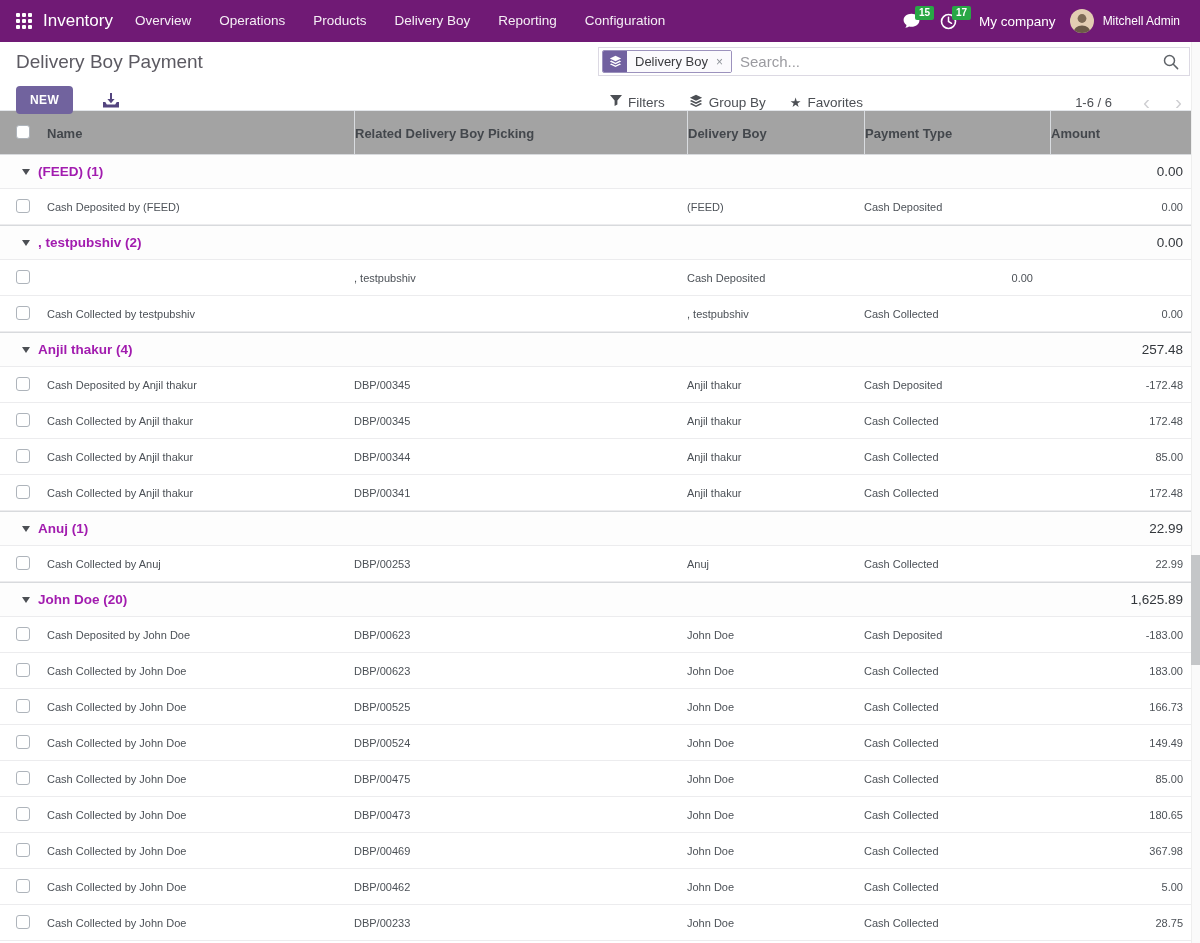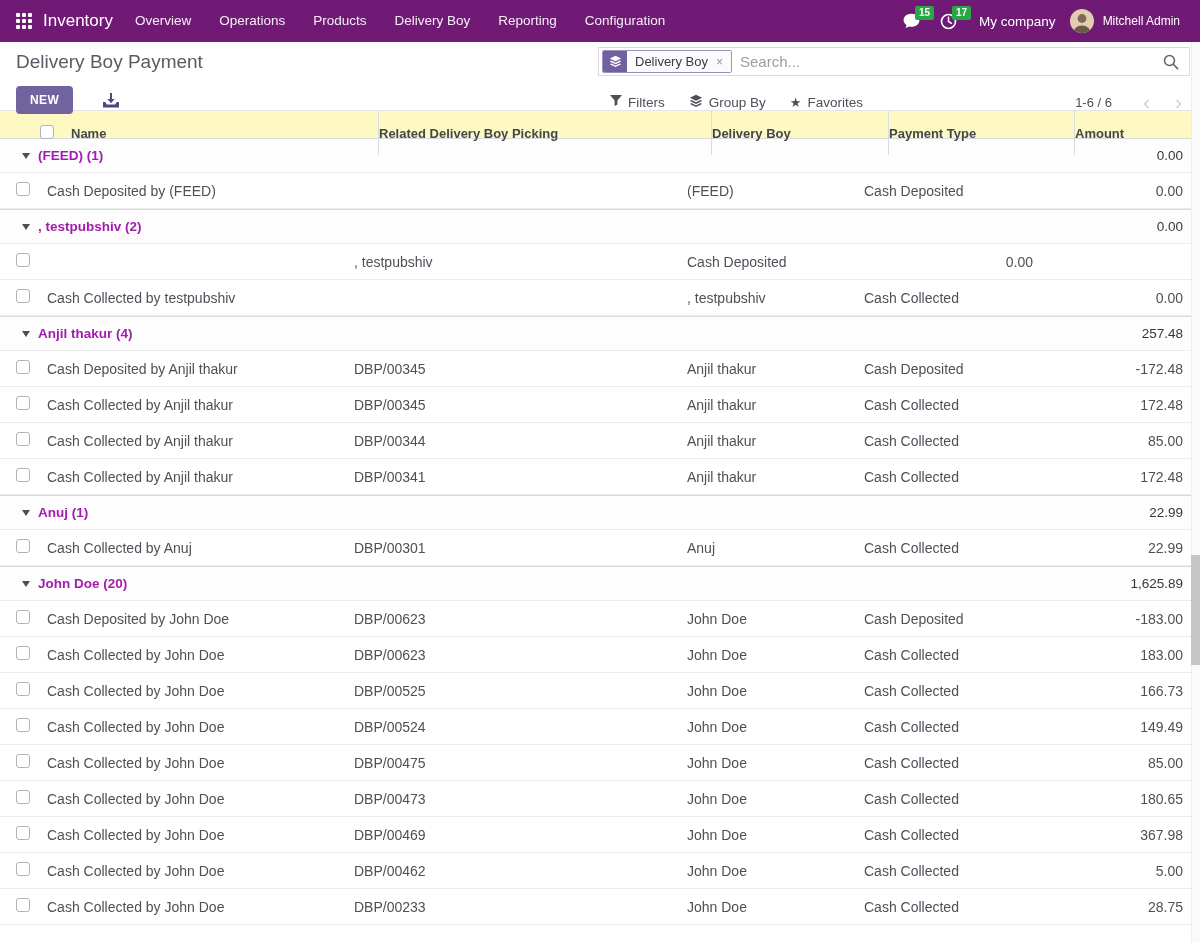--- a/index.html
+++ b/index.html
@@ -48,37 +48,37 @@
   .filter-row { position:absolute; left:598px; right:10px; top:46px; height:28px;
     display:flex; align-items:center; font-size:13.5px; color:#4c4f54; }
   .fitem { display:flex; align-items:center; gap:6px; padding:0 12px; cursor:pointer; white-space:nowrap; }
   .star-glyph { font-size:13px; color:#4c4f54; }
   .pager { margin-left:auto; display:flex; align-items:center; gap:9px; }
   .pager-text { font-size:13px; color:#4c4f54; margin-right:14px; }
   .pg-arrow { font-size:21px; color:#cfcfd2; padding:0 8px; line-height:20px; cursor:default; }
 
   
   .grid-cols { display:grid; grid-template-columns:47px 307px 333px 177px 186px 150px; }
-  .thead { height:28px; align-items:center; background:#fef9c3; font-size:13px;
-    font-weight:700; color:#43474c; border-top:1px solid #e2e5e9;padding-left:24px; }
+  .thead { height:44px; align-items:center; background:#a3a3a3; font-size:13px;
+    font-weight:700; color:#43474c; border-top:1px solid #e2e5e9; }
   .thead .hcell { padding-left:0; }
   .thead .sep { border-left:1px solid #d9dce0; height:44px; display:flex; align-items:center; }
   .checkbox { display:inline-block; width:14px; height:14px; border:1px solid #aeb4bb;
     border-radius:3px; background:#fff; margin-left:16px; cursor:pointer; flex:none; }
   .h-amount { text-align:right; padding-right:17px; }
 
   .group-row { display:flex; align-items:center; height:35px; background:#fdfdfd;
     border-top:1px solid #d8dadd; border-bottom:1px solid #ececee; padding-left:22px;
     font-size:13.5px; cursor:pointer; }
   .caret { width:0; height:0; border-left:4.5px solid transparent; border-right:4.5px solid transparent;
     border-top:6px solid #4c4f54; margin-right:8px; flex:none; }
   .group-label { font-weight:700; color:#a21caf; }
   .group-amount { margin-left:auto; padding-right:17px; color:#33373c; }
 
-  .data-row { height:36px; align-items:center; font-size:14px; color:#4c5157;
+  .data-row { height:36px; align-items:center; font-size:11px; color:#4c5157;
     background:#fff; border-bottom:1px solid #ececee; cursor:pointer; }
   .data-row .c-amount { text-align:right; padding-right:17px; }
 
   
   .scroll-track { position:absolute; top:42px; right:0; bottom:0; width:9px;
     background:#fafafa; border-left:1px solid #eeeeee; z-index:5; }
   .scroll-thumb { position:absolute; top:513px; right:0; width:9px; height:110px;
     background:#c4c6c8; cursor:grab; }
 </style>
 </head>
@@ -284,21 +284,21 @@
     <div class="c-amount">172.48</div>
   </div>
         <div class="group-row">
     <span class="caret"></span>
     <span class="group-label">Anuj (1)</span>
     <span class="group-amount">22.99</span>
   </div>
         <div class="grid-cols data-row">
     <div><span class="checkbox"></span></div>
     <div class="c-name">Cash Collected by Anuj</div>
-    <div class="c-picking">DBP/00301</div>
+    <div class="c-picking">DBP/00253</div>
     <div class="c-boy">Anuj</div>
     <div class="c-type">Cash Collected</div>
     <div class="c-amount">22.99</div>
   </div>
         <div class="group-row">
     <span class="caret"></span>
     <span class="group-label">John Doe (20)</span>
     <span class="group-amount">1,625.89</span>
   </div>
         <div class="grid-cols data-row">

